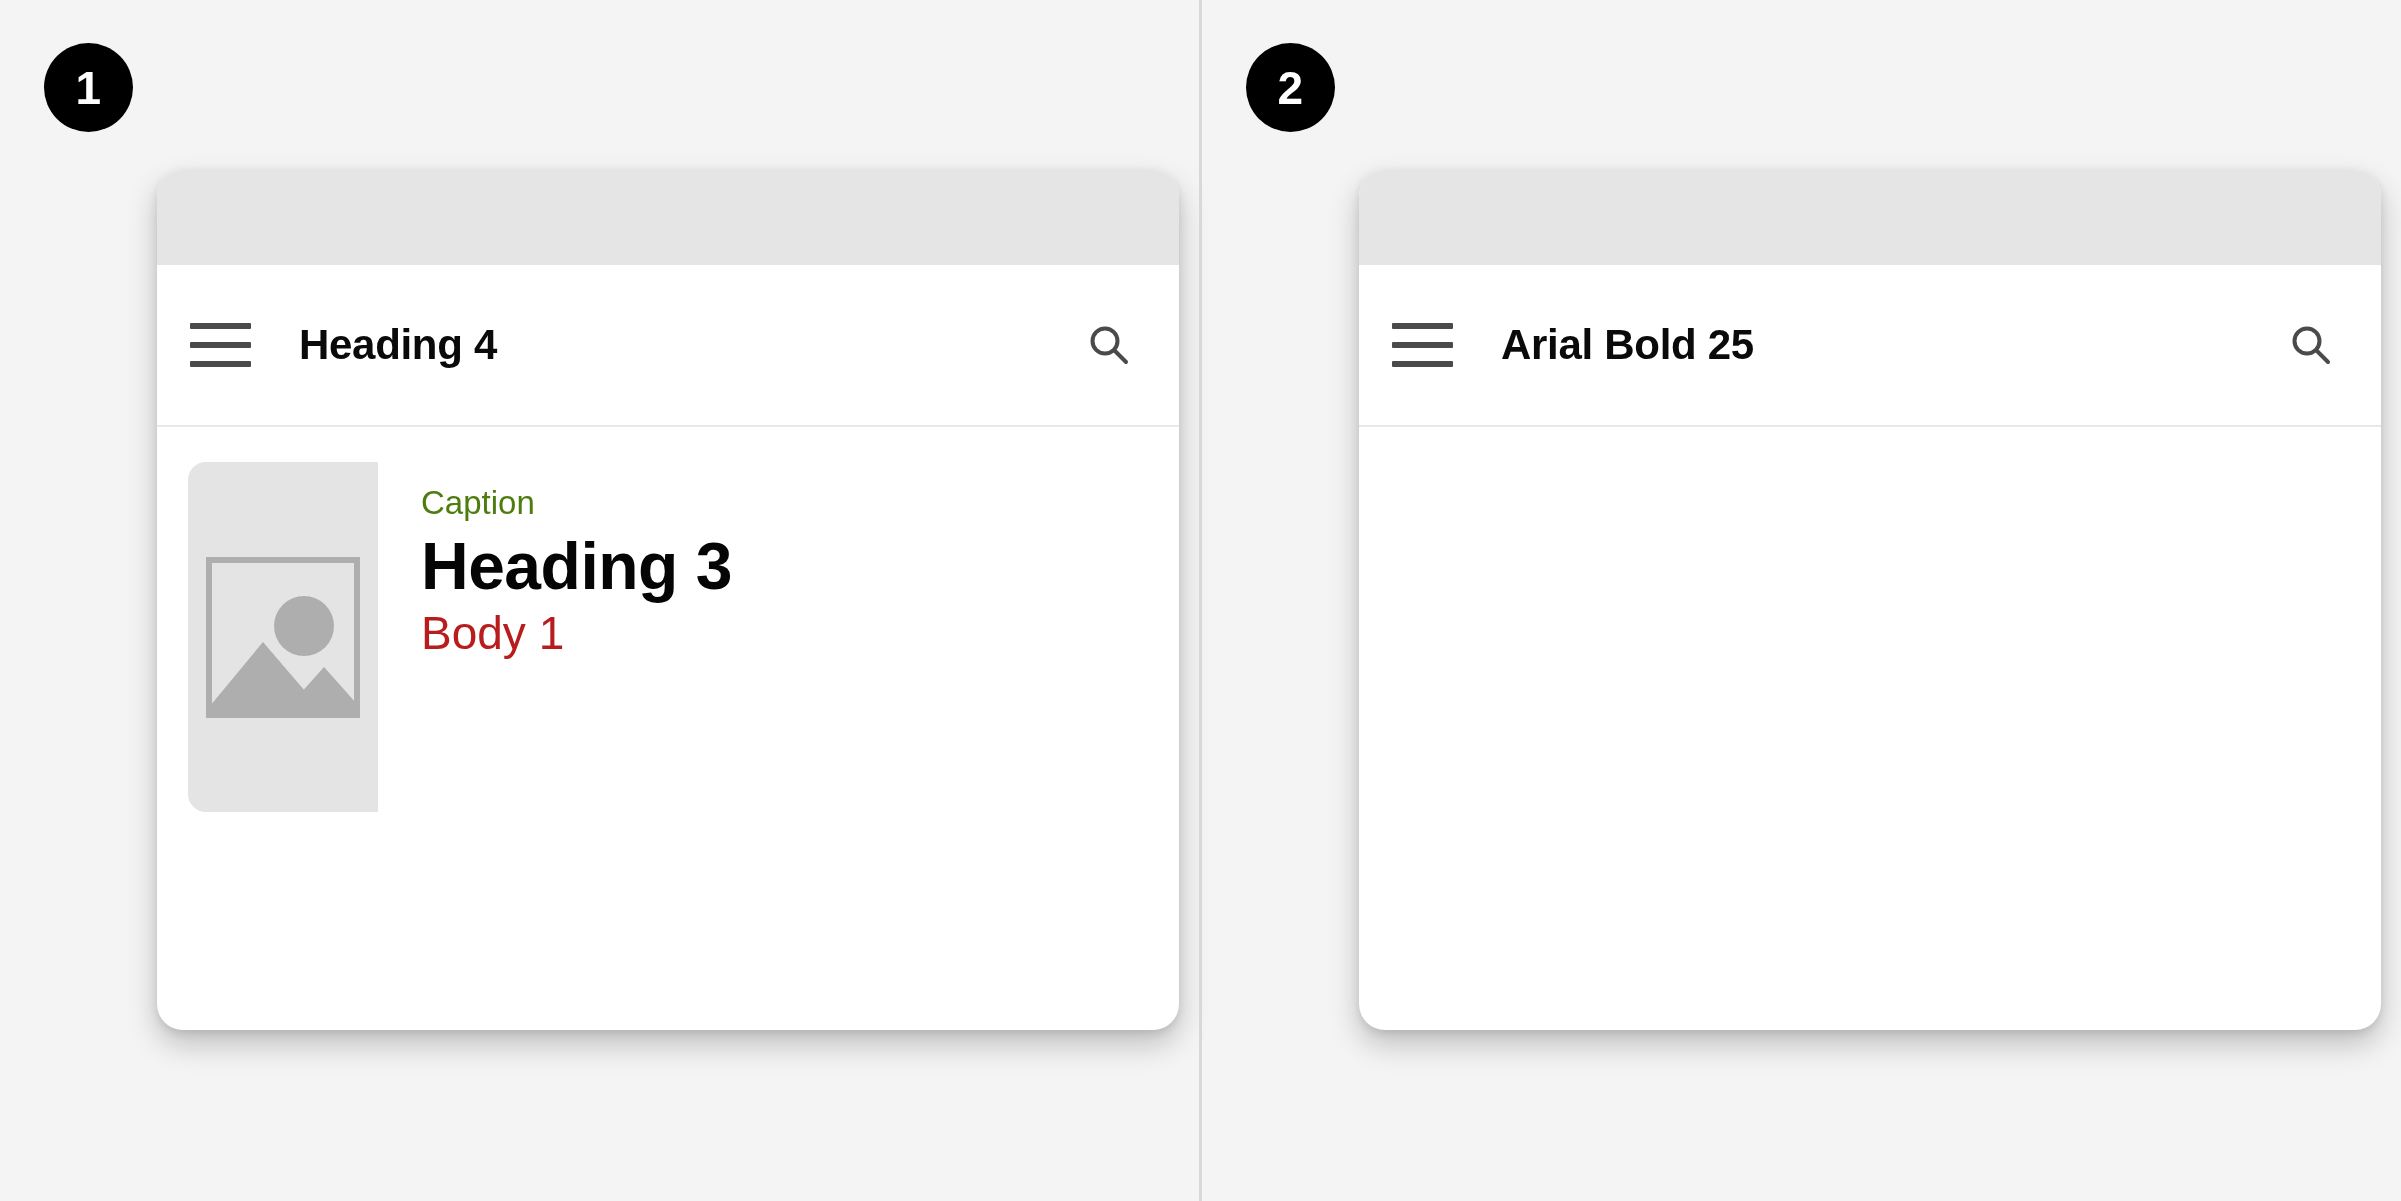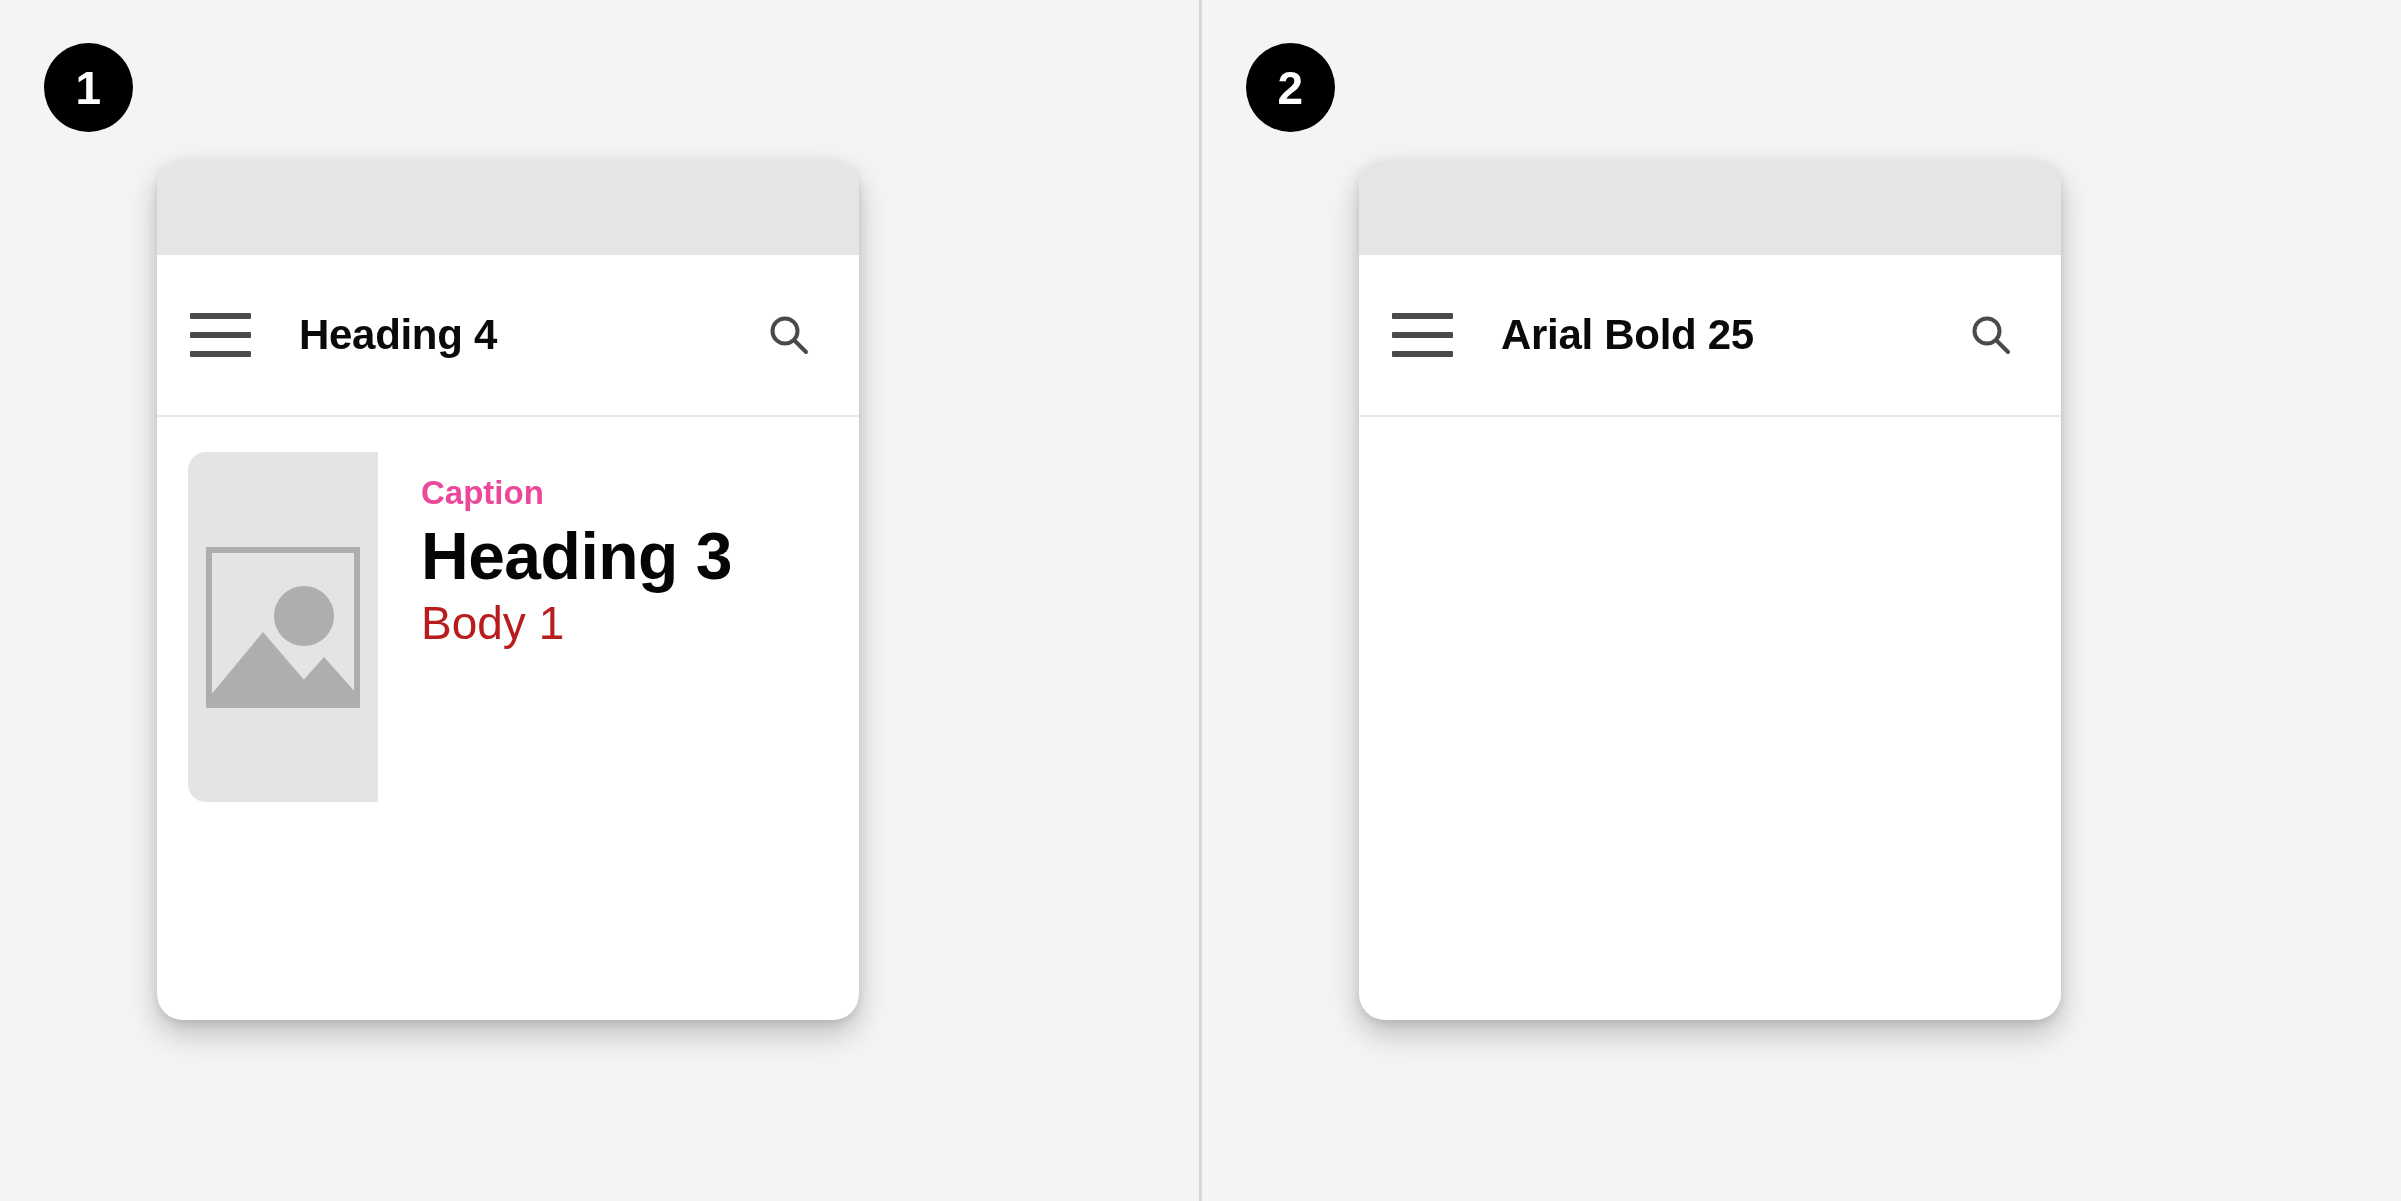--- a/index.html
+++ b/index.html
@@ -54,22 +54,22 @@
     font-weight: 700;
     line-height: 1;
     letter-spacing: 0.5px;
     user-select: none;
   }
 
   
   .card {
     position: absolute;
     left: 157px;
-    top: 160px;
-    width: 702px;
+    top: 170px;
+    width: 1022px;
     height: 860px;
     background: #ffffff;
     border-radius: 26px;
     box-shadow: 0 14px 30px rgba(0,0,0,0.22), 0 3px 10px rgba(0,0,0,0.10);
     overflow: hidden;
   }
 
   
   .status-bar {
     height: 95px;
@@ -156,22 +156,22 @@
     flex: 1 1 auto;
     background: #ffffff;
     padding: 22px 0 0 43px;
     box-sizing: border-box;
     display: flex;
     flex-direction: column;
   }
 
   .caption-text {
     font-size: 33px;
-    font-weight: 700;
-    color: #ec4899;
+    font-weight: 400;
+    color: #4d7c0f;
     line-height: 1.15;
     white-space: nowrap;
   }
   .headline-text {
     font-size: 66px;
     font-weight: 700;
     color: #050505;
     line-height: 1.18;
     margin-top: 6px;
     letter-spacing: -0.5px;

